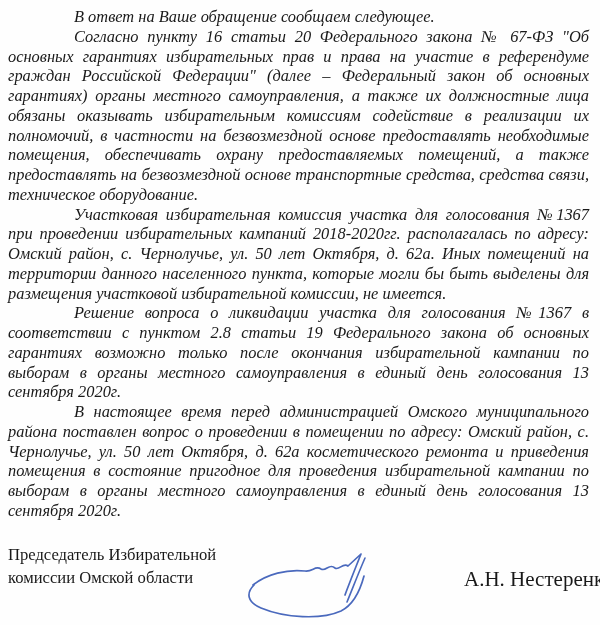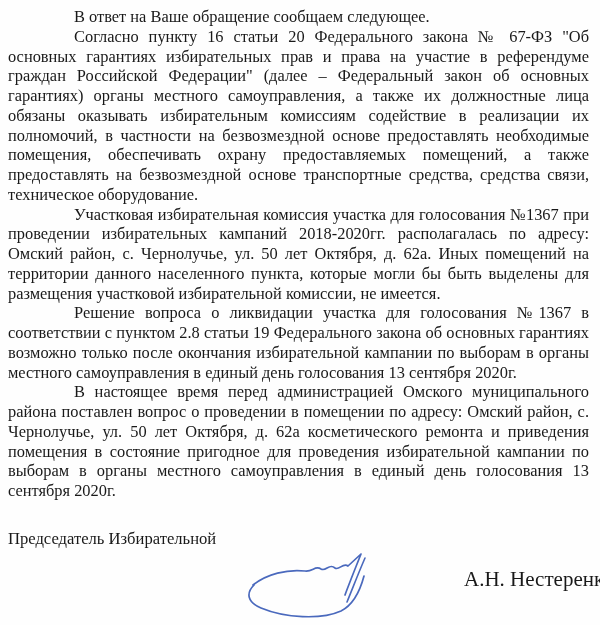--- a/index.html
+++ b/index.html
@@ -23,25 +23,26 @@
     top: 7px;
     width: 581px;
     font-size: 16.4px;
     line-height: 19.75px;
     text-align: justify;
   }
   .body-text p {
     margin: 0;
     padding: 0;
     text-indent: 66px;
+    font-style: italic;
   }
   .sign-title {
     position: absolute;
     left: 8px;
-    top: 528px;
+    top: 544px;
     font-size: 16.6px;
     line-height: 22.5px;
     white-space: nowrap;
   }
   .sign-name {
     position: absolute;
     left: 444px;
     top: 567px;
     font-size: 21px;
     white-space: nowrap;
@@ -63,20 +64,21 @@
   <div class="body-text">
     <p>В ответ на Ваше обращение сообщаем следующее.</p>
     <p>Согласно пункту 16 статьи 20 Федерального закона № 67-ФЗ "Об основных гарантиях избирательных прав и права на участие в референдуме граждан Российской Федерации" (далее – Федеральный закон об основных гарантиях) органы местного самоуправления, а также их должностные лица обязаны оказывать избирательным комиссиям содействие в реализации их полномочий, в частности на безвозмездной основе предоставлять необходимые помещения, обеспечивать охрану предоставляемых помещений, а также предоставлять на безвозмездной основе транспортные средства, средства связи, техническое оборудование.</p>
     <p>Участковая избирательная комиссия участка для голосования №1367 при проведении избирательных кампаний 2018-2020гг. располагалась по адресу: Омский район, с. Чернолучье, ул. 50 лет Октября, д. 62а. Иных помещений на территории данного населенного пункта, которые могли бы быть выделены для размещения участковой избирательной комиссии, не имеется.</p>
     <p>Решение вопроса о ликвидации участка для голосования №1367 в соответствии с пунктом 2.8 статьи 19 Федерального закона об основных гарантиях возможно только после окончания избирательной кампании по выборам в органы местного самоуправления в единый день голосования 13 сентября 2020г.</p>
     <p>В настоящее время перед администрацией Омского муниципального района поставлен вопрос о проведении в помещении по адресу: Омский район, с. Чернолучье, ул. 50 лет Октября, д. 62а косметического ремонта и приведения помещения в состояние пригодное для проведения избирательной кампании по выборам в органы местного самоуправления в единый день голосования 13 сентября 2020г.</p>
   </div>
 
   <div class="sign-title">
     <div>Председатель Избирательной</div>
+    <div>комиссии Омской области</div>
   </div>
 
   <svg class="signature-svg" viewBox="0 0 180 75" xmlns="http://www.w3.org/2000/svg" fill="none">
 
     <path d="M10,36 C24,25 44,20 62,22 C70,23 72,16 78,20 C83,23 86,14 92,19 C96,22 100,13 105,17 L118,5 C112,20 106,35 102,46" stroke="#4a69bd" stroke-width="1.7" stroke-linecap="round" stroke-linejoin="round"></path>
 
     <path d="M122,9 C115,25 109,41 104,53" stroke="#4a69bd" stroke-width="1.6" stroke-linecap="round"></path>
 
     <path d="M11,36 C3,44 4,53 18,59 C42,69 78,71 98,62 C110,56 117,42 121,27" stroke="#4a69bd" stroke-width="1.7" stroke-linecap="round" stroke-linejoin="round"></path>
   </svg>

